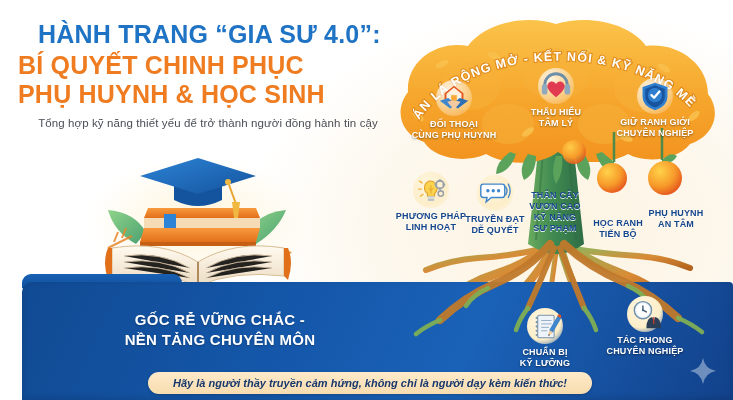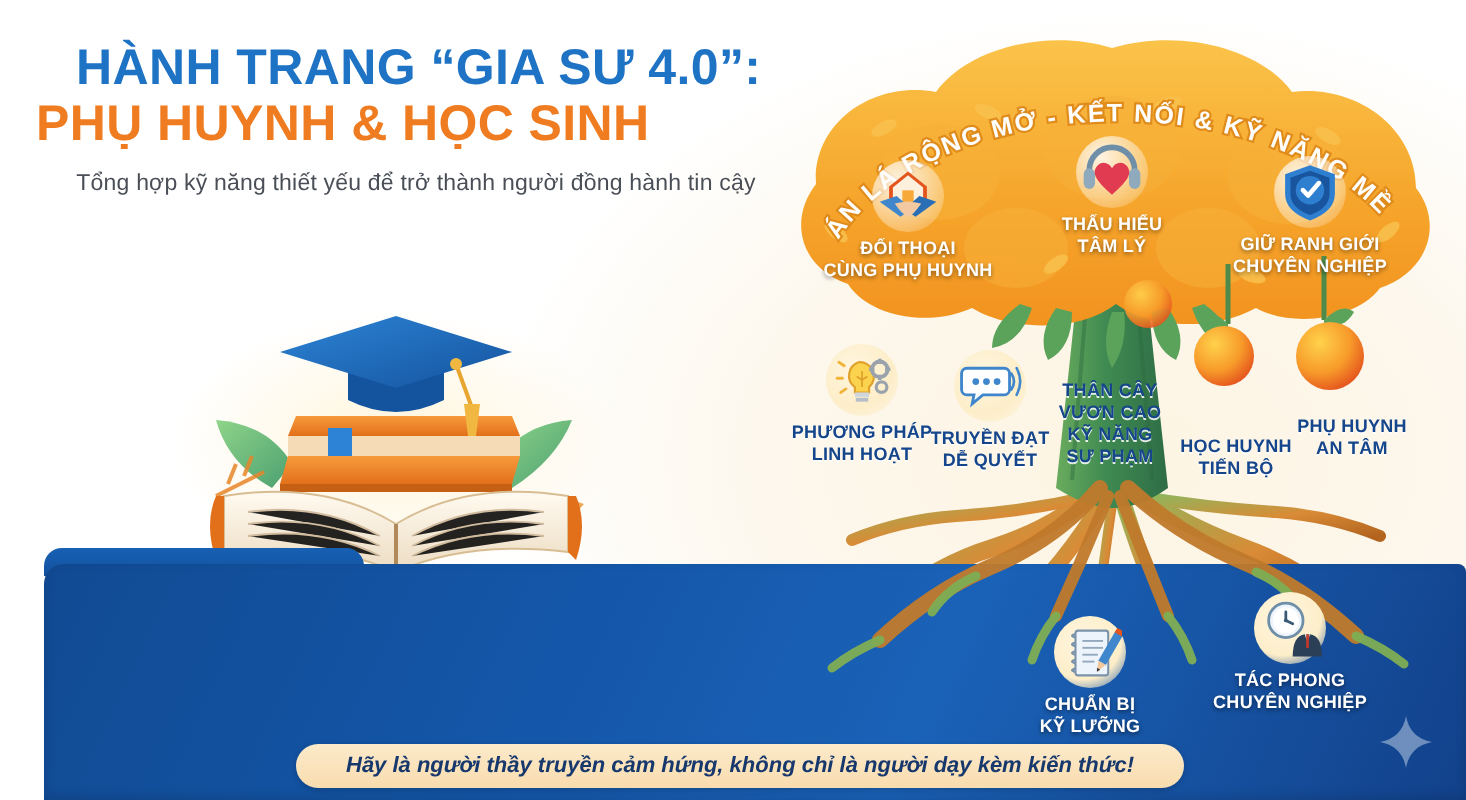--- a/index.html
+++ b/index.html
@@ -81,20 +81,21 @@
   }
   .icon-circle.flat{background:radial-gradient(circle at 40% 35%, #fff6e0 0%, #fdeec9 60%, rgba(253,238,201,0) 100%);}
 </style>
 </head>
 <body>
 
 <div id="stage">
 
   <div id="header">
     <div class="title-l1">HÀNH TRANG “GIA SƯ 4.0”:</div>
+    <div class="title-l2">BÍ QUYẾT CHINH PHỤC</div>
     <div class="title-l3">PHỤ HUYNH &amp; HỌC SINH</div>
     <div class="subtitle">Tổng hợp kỹ năng thiết yếu để trở thành người đồng hành tin cậy</div>
   </div>
 
   <svg id="books" viewBox="0 0 240 140">
     <defs>
       <radialGradient id="glow" cx="50%" cy="50%" r="50%">
         <stop offset="0%" stop-color="#fff4d8" stop-opacity=".95"></stop>
         <stop offset="100%" stop-color="#fff4d8" stop-opacity="0"></stop>
       </radialGradient>
@@ -370,21 +371,21 @@
   </div>
 
   <div class="node" style="left:517px;top:190px;width:76px;">
     <div class="lbl lbl-blue">THÂN CÂY</div>
     <div class="lbl lbl-blue">VƯƠN CAO</div>
     <div class="lbl lbl-blue">KỸ NĂNG</div>
     <div class="lbl lbl-blue">SƯ PHẠM</div>
   </div>
 
   <div class="node" style="left:582px;top:218px;width:72px;">
-    <div class="lbl lbl-blue">HỌC HUYNH</div>
+    <div class="lbl lbl-blue">HỌC RANH</div>
     <div class="lbl lbl-blue">TIẾN BỘ</div>
   </div>
 
   <div class="node" style="left:638px;top:208px;width:76px;">
     <div class="lbl lbl-blue">PHỤ HUYNH</div>
     <div class="lbl lbl-blue">AN TÂM</div>
   </div>
 
   <div id="banner-tab"></div>
   <div id="banner"></div>
@@ -399,20 +400,24 @@
     <g stroke="#7fae55" fill="none" stroke-linecap="round" stroke-width="4.5" opacity=".95">
       <path d="M62 308 Q48 314 38 322"></path>
       <path d="M300 306 Q314 312 324 320"></path>
       <path d="M150 296 Q142 306 138 318"></path>
       <path d="M206 296 Q214 306 218 318"></path>
       <path d="M110 276 Q96 282 88 294"></path>
       <path d="M250 274 Q264 280 272 292"></path>
     </g>
   </svg>
 
+  <div id="banner-title">
+    <div>GỐC RỄ VỮNG CHẮC -</div>
+    <div>NỀN TẢNG CHUYÊN MÔN</div>
+  </div>
 
 
   <div class="node" style="left:507px;top:308px;width:76px;">
     <div class="icon-circle flat">
       <svg viewBox="0 0 36 36" width="31" height="31">
         <rect x="9" y="5" width="19" height="26" rx="1.5" fill="#eef4fb" stroke="#7a93ab" stroke-width="1.2"></rect>
         <g stroke="#7a93ab" stroke-width="1.3" fill="none">
           <path d="M9 9 q-4 -1 0 -2"></path>
             <path d="M9 14 q-4 -1 0 -2"></path>
             <path d="M9 19 q-4 -1 0 -2"></path>

